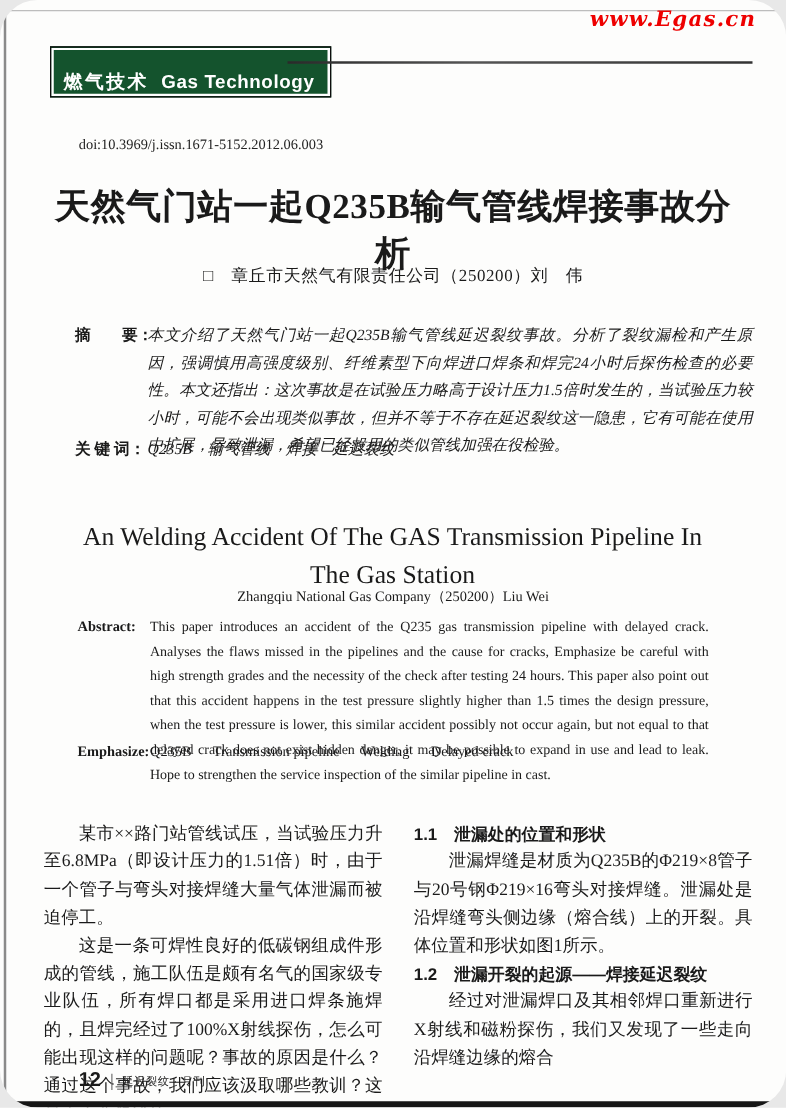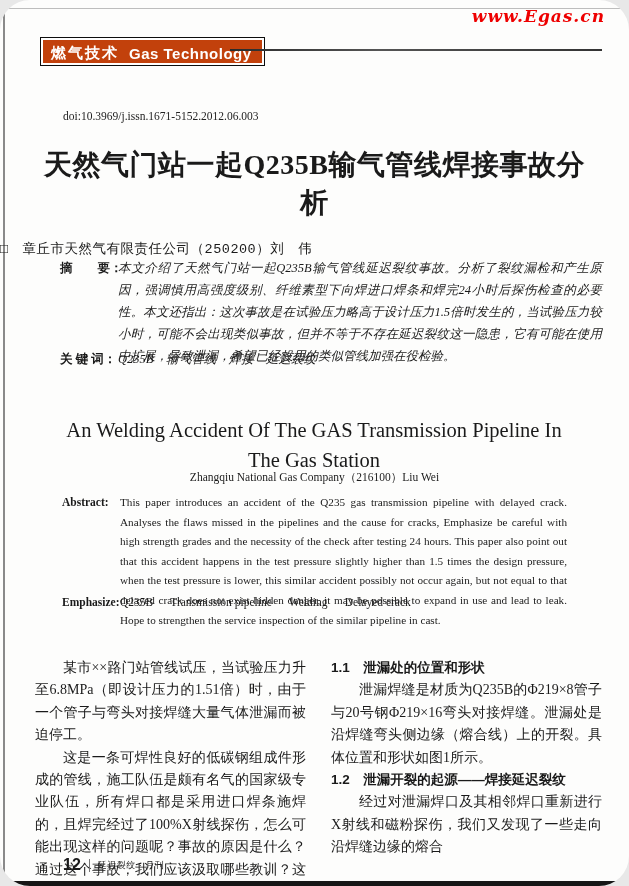--- a/index.html
+++ b/index.html
@@ -13,38 +13,38 @@
   .edge-top{position:absolute;left:3px;top:8px;right:0;height:1px;background:#bdbdbd;}
   .bottom-bar{position:absolute;left:0;right:0;bottom:0;height:5px;background:#161616;}
 
   .watermark{
     position:absolute;top:6px;right:24px;color:#ee0000;
     font-style:italic;font-weight:bold;font-size:17px;letter-spacing:1px;
     font-family:"DejaVu Serif",serif;
   }
   .badge{
     position:absolute;left:40px;top:37px;height:22px;
-    background:#c2410c;border:1px solid #0d0d0d;
+    background:#14532d;border:1px solid #0d0d0d;
     box-shadow:inset 0 0 0 2px #ffffff;
-    display:flex;align-items:center;gap:10px;padding:4px 12px 1px 10px;
+    display:flex;align-items:center;gap:10px;padding:16px 12px 1px 10px;
   }
   .badge .cn{color:#fff;font-size:15px;font-weight:bold;font-family:"Liberation Sans",sans-serif;letter-spacing:2px;}
   .badge .en{color:#fff;font-size:15px;font-weight:bold;font-family:"Liberation Sans",sans-serif;letter-spacing:0.5px;}
   .head-rule{position:absolute;left:230px;top:49px;width:372px;height:2px;
     background:linear-gradient(90deg,#2a2a2a 0%,#555 40%,#333 100%);}
 
   .doi{position:absolute;left:63px;top:110px;font-size:11.5px;color:#222;}
 
   .title-cn{
     position:absolute;left:30px;right:30px;top:146px;text-align:center;
     font-size:28px;font-weight:bold;letter-spacing:0.5px;
   }
   .author-cn{
-    position:absolute;left:0;right:0;top:212px;
-    font-size:13.5px;font-family:Liberation Mono, monospace;letter-spacing:0.5px;margin-top:28px;
+    position:absolute;left:0;right:0;top:212px;text-align:center;
+    font-size:13.5px;font-family:Liberation Serif, serif;letter-spacing:0.5px;
   }
 
   .abs-cn{position:absolute;left:60px;top:257px;width:542px;display:flex;font-size:12.5px;line-height:22px;}
   .abs-cn .lbl{font-weight:bold;white-space:nowrap;width:58px;flex:none;}
   .abs-cn .txt{flex:1;text-align:justify;font-style:italic;}
   .kw-cn{position:absolute;left:60px;top:351px;width:542px;display:flex;font-size:12.5px;}
   .kw-cn .lbl{font-weight:bold;white-space:nowrap;width:58px;flex:none;}
   .kw-cn .txt{flex:1;font-style:italic;white-space:pre-wrap;}
 
   .title-en{
@@ -98,21 +98,21 @@
     <span class="lbl">摘　　要：</span>
     <span class="txt">本文介绍了天然气门站一起Q235B输气管线延迟裂纹事故。分析了裂纹漏检和产生原因，强调慎用高强度级别、纤维素型下向焊进口焊条和焊完24小时后探伤检查的必要性。本文还指出：这次事故是在试验压力略高于设计压力1.5倍时发生的，当试验压力较小时，可能不会出现类似事故，但并不等于不存在延迟裂纹这一隐患，它有可能在使用中扩展，导致泄漏，希望已经投用的类似管线加强在役检验。</span>
   </div>
 
   <div class="kw-cn">
     <span class="lbl">关 键 词：</span>
     <span class="txt">Q235B　输气管线　焊接　延迟裂纹</span>
   </div>
 
   <div class="title-en">An Welding Accident Of The GAS Transmission Pipeline In The Gas Station</div>
-  <div class="author-en">Zhangqiu National Gas Company（216100）Liu Wei</div>
+  <div class="author-en">Zhangqiu National Gas Company（250200）Liu Wei</div>
 
   <div class="abs-en">
     <span class="lbl">Abstract:</span>
     <span class="txt">This paper introduces an accident of the Q235 gas transmission pipeline with delayed crack. Analyses the flaws missed in the pipelines and the cause for cracks, Emphasize be careful with high strength grades and the necessity of the check after testing 24 hours. This paper also point out that this accident happens in the test pressure slightly higher than 1.5 times the design pressure, when the test pressure is lower, this similar accident possibly not occur again, but not equal to that delayed crack does not exist hidden danger, it may be possible to expand in use and lead to leak. Hope to strengthen the service inspection of the similar pipeline in cast.</span>
   </div>
 
   <div class="kw-en">
     <span class="lbl">Emphasize:</span>
     <span class="txt">Q235B      Transmission pipeline      Welding      Delayed crack</span>
   </div>

